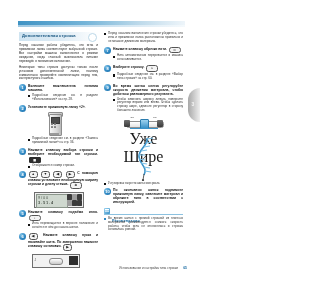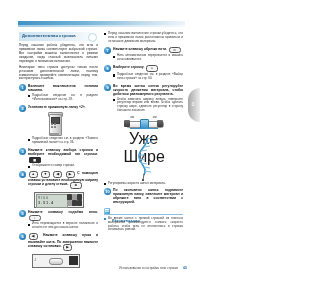--- a/index.html
+++ b/index.html
@@ -75,21 +75,21 @@
     padding:0 1.6px;margin:0 .6px;
     border:.55px solid #555;border-radius:2.6px;
     background:#f4f4f4;font-size:3px;text-align:center;color:#222;
   }
   .chip.sq{border-radius:1px;}
   .chip.dark{background:#2d2d2d;color:#fff;border-color:#2d2d2d;}
   .chip.arrow{min-width:5px;padding:0 1px;font-size:3.4px;}
 
   
   .fig{margin:2.5px 0 2.5px 9px;}
-  .fig-c{margin:2.5px auto;text-align:center;}
+  .fig-c{margin:2.5px auto;text-align:center;font-family:Liberation Serif, serif;}
 
   .machine{
     position:relative;width:17px;height:23px;margin-left:18px;
   }
   .machine .body{
     position:absolute;left:3px;top:2px;width:11px;height:20px;
     background:linear-gradient(to right,#f6f6f6,#d9d9d9 60%,#b9b9b9);
     border:.5px solid #8d8d8d;border-radius:1px;
   }
   .machine .screen{

